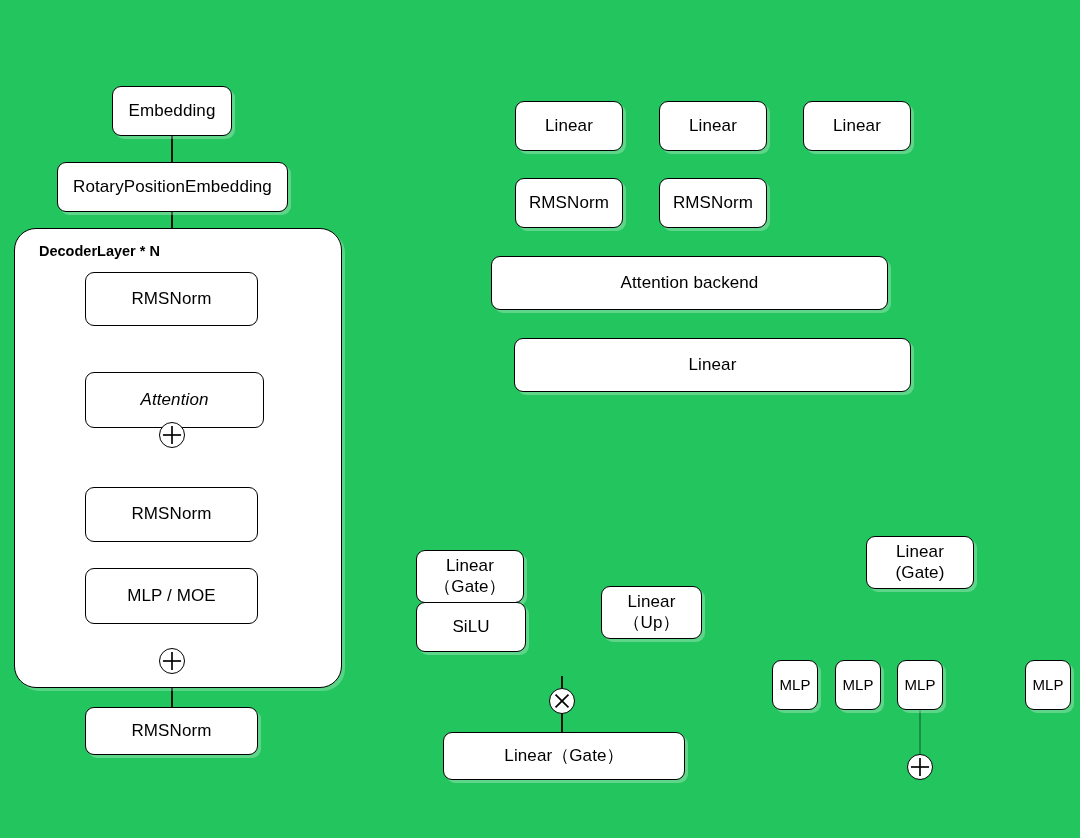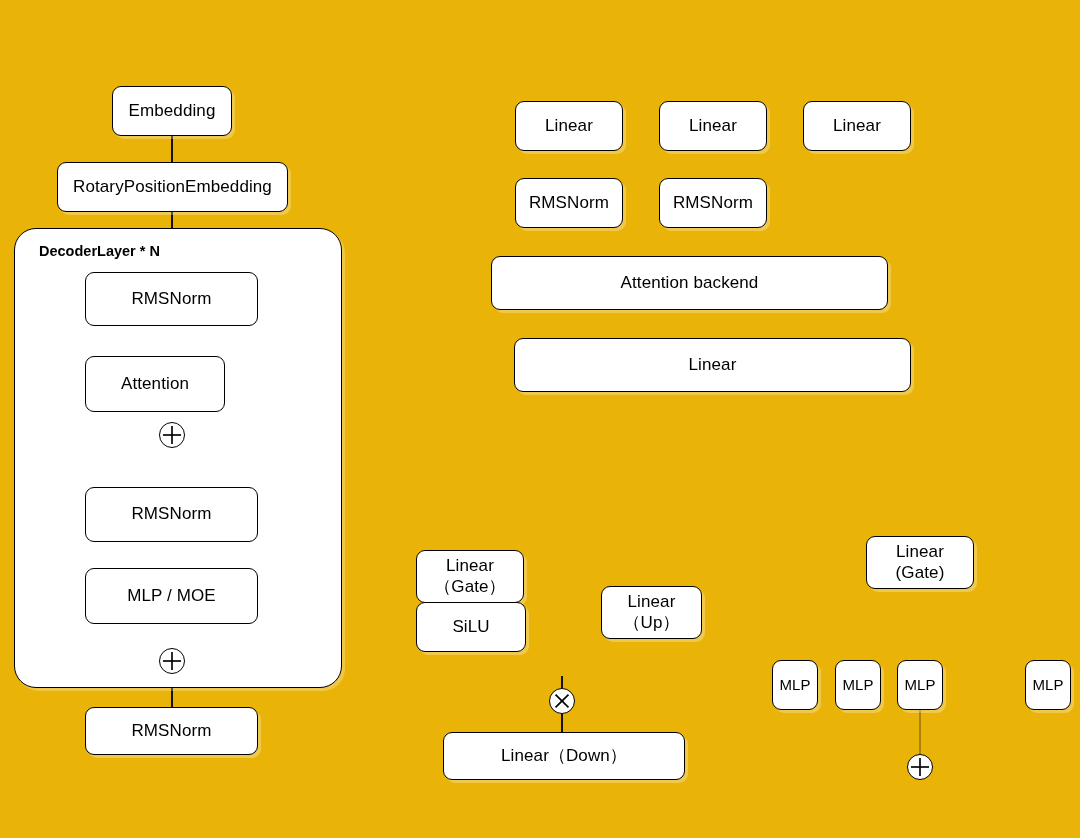--- a/index.html
+++ b/index.html
@@ -5,21 +5,21 @@
 <style>
   html, body {
     margin: 0;
     padding: 0;
     background: #000000;
   }
   #canvas {
     position: relative;
     width: 1080px;
     height: 838px;
-    background: #eab308;
+    background: #22c55e;
     overflow: hidden;
     font-family: "Liberation Sans", sans-serif;
   }
   .node {
     position: absolute;
     box-sizing: border-box;
     background: #ffffff;
     border: 1.6px solid #000000;
     border-radius: 9px;
     display: flex;
@@ -128,21 +128,21 @@
 
   <div class="node" style="left:112px; top:86px; width:120px; height:50px;">Embedding</div>
 
   <div class="node" style="left:57px; top:162px; width:231px; height:50px;text-align:center;">RotaryPositionEmbedding</div>
 
   <div class="container" style="left:14px; top:228px; width:328px; height:460px;"></div>
   <div class="container-label" style="left:28px; top:243px;margin-left:11px;">DecoderLayer * N</div>
 
   <div class="node plain" style="left:85px; top:272px; width:173px; height:54px;">RMSNorm</div>
 
-  <div class="node plain" style="left:85px; top:356px; width:140px; height:56px;">Attention</div>
+  <div class="node plain" style="left:85px; top:372px; width:179px; height:56px;font-style:italic;">Attention</div>
 
   <div class="op" style="left:159px; top:422px;">
     <svg width="26" height="26" viewBox="0 0 26 26" aria-hidden="true">
       <line x1="13" y1="3.2" x2="13" y2="22.8" stroke="#000" stroke-width="1.8"></line>
       <line x1="3.2" y1="13" x2="22.8" y2="13" stroke="#000" stroke-width="1.8"></line>
     </svg>
   </div>
 
   <div class="node plain" style="left:85px; top:487px; width:173px; height:55px;">RMSNorm</div>
 
@@ -176,21 +176,21 @@
   <div class="node" style="left:601px; top:586px; width:101px; height:53px;">Linear
 （Up）</div>
 
   <div class="op" style="left:549px; top:688px;">
     <svg width="26" height="26" viewBox="0 0 26 26" aria-hidden="true">
       <line x1="6" y1="6" x2="20" y2="20" stroke="#000" stroke-width="1.8"></line>
       <line x1="20" y1="6" x2="6" y2="20" stroke="#000" stroke-width="1.8"></line>
     </svg>
   </div>
 
-  <div class="node" style="left:443px; top:732px; width:242px; height:48px;">Linear（Down）</div>
+  <div class="node" style="left:443px; top:732px; width:242px; height:48px;">Linear（Gate）</div>
 
   <div class="node" style="left:866px; top:536px; width:108px; height:53px;">Linear
 (Gate)</div>
 
   <div class="node" style="left:772px; top:660px; width:46px; height:50px; font-size:15px;">MLP</div>
   <div class="node" style="left:835px; top:660px; width:46px; height:50px; font-size:15px;">MLP</div>
   <div class="node" style="left:897px; top:660px; width:46px; height:50px; font-size:15px;">MLP</div>
   <div class="node" style="left:1025px; top:660px; width:46px; height:50px; font-size:15px;">MLP</div>
 
   <div class="op" style="left:907px; top:754px;">

